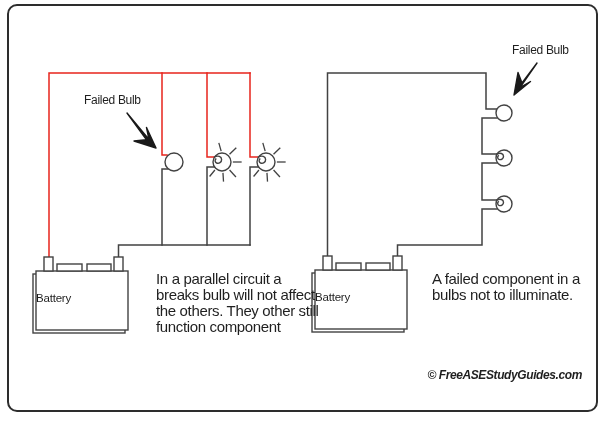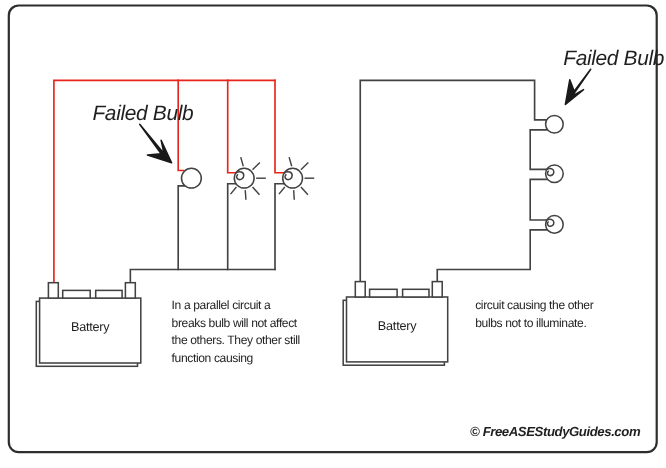--- a/index.html
+++ b/index.html
@@ -6,23 +6,23 @@
   .canvas {
     position:relative; width:605px; height:425px; background:#ffffff;
     font-family:"Liberation Sans", sans-serif; color:#1f1f1f; overflow:hidden;
   }
   .frame {
     position:absolute; left:7px; top:4px; width:591px; height:408px;
     border:2px solid #2d2d2d; border-radius:10px; box-sizing:border-box;
   }
   svg.diagram { position:absolute; left:0; top:0; }
   .txt { position:absolute; white-space:nowrap; }
-  .label { font-size:19px; letter-spacing:-0.3px;font-style:italic; }
-  .caption { font-size:11px; line-height:15.9px; letter-spacing:-0.35px; }
-  .battery-label { font-size:11.5px; letter-spacing:-0.2px; text-align:center; }
+  .label { font-size:12px; letter-spacing:-0.3px; }
+  .caption { font-size:15px; line-height:15.9px; letter-spacing:-0.35px; }
+  .battery-label { font-size:11.5px; letter-spacing:-0.2px; }
   .copyright { font-size:12px; font-weight:bold; font-style:italic; letter-spacing:-0.4px; }
 </style>
 </head>
 <body>
 
 <div class="canvas">
 
   <div class="frame"></div>
 
   <svg class="diagram" width="605" height="425" viewBox="0 0 605 425">
@@ -121,23 +121,23 @@
   <div class="txt label" style="left:512px; top:43px;">Failed Bulb</div>
 
   <div class="txt battery-label" style="left:36px; top:292px; width:92px;">Battery</div>
 
   <div class="txt battery-label" style="left:315px; top:291px; width:92px;">Battery</div>
 
   <div class="txt caption" style="left:156px; top:271px;">
     <div>In a parallel circuit a</div>
     <div>breaks bulb will not affect</div>
     <div>the others. They other still</div>
-    <div>function causing</div>
+    <div>function component</div>
   </div>
 
   <div class="txt caption" style="left:432px; top:271px;">
-    <div>circuit causing the other</div>
+    <div>A failed component in a</div>
     <div>bulbs not to illuminate.</div>
   </div>
 
-  <div class="txt copyright" style="right:23px; top:385px;">© FreeASEStudyGuides.com</div>
+  <div class="txt copyright" style="right:23px; top:368px;">© FreeASEStudyGuides.com</div>
 
 </div>
 
 </body></html>

